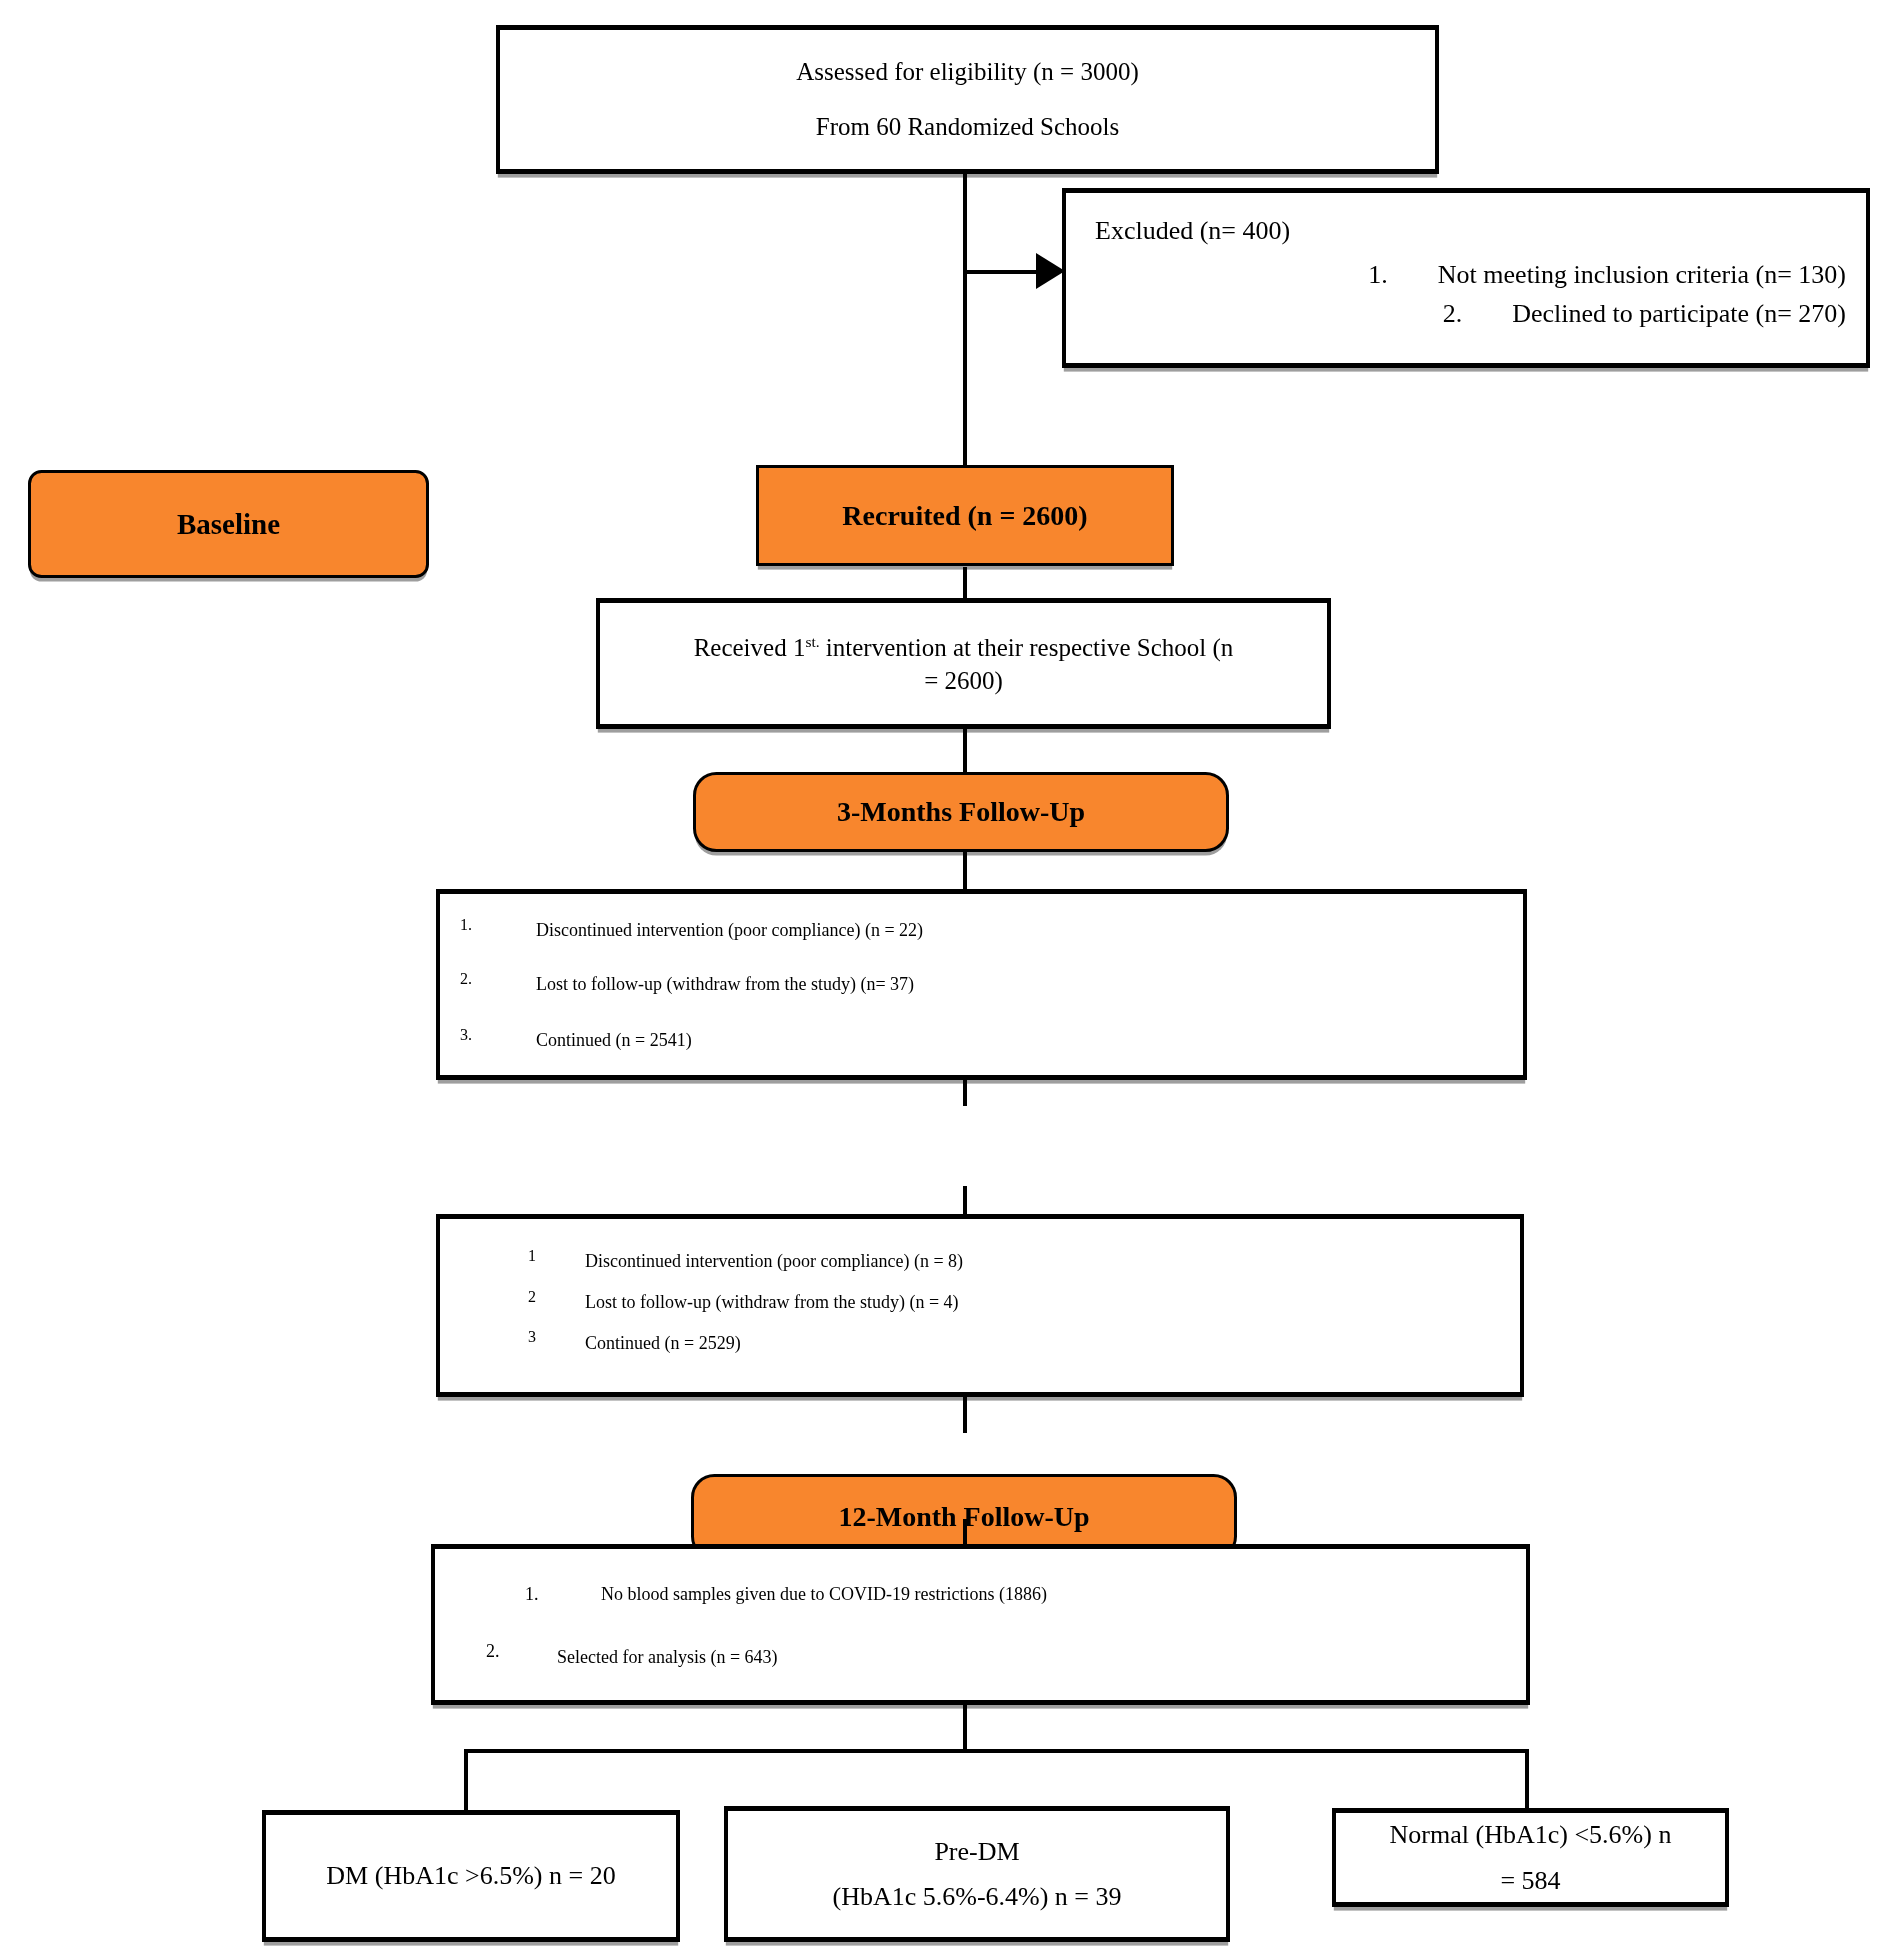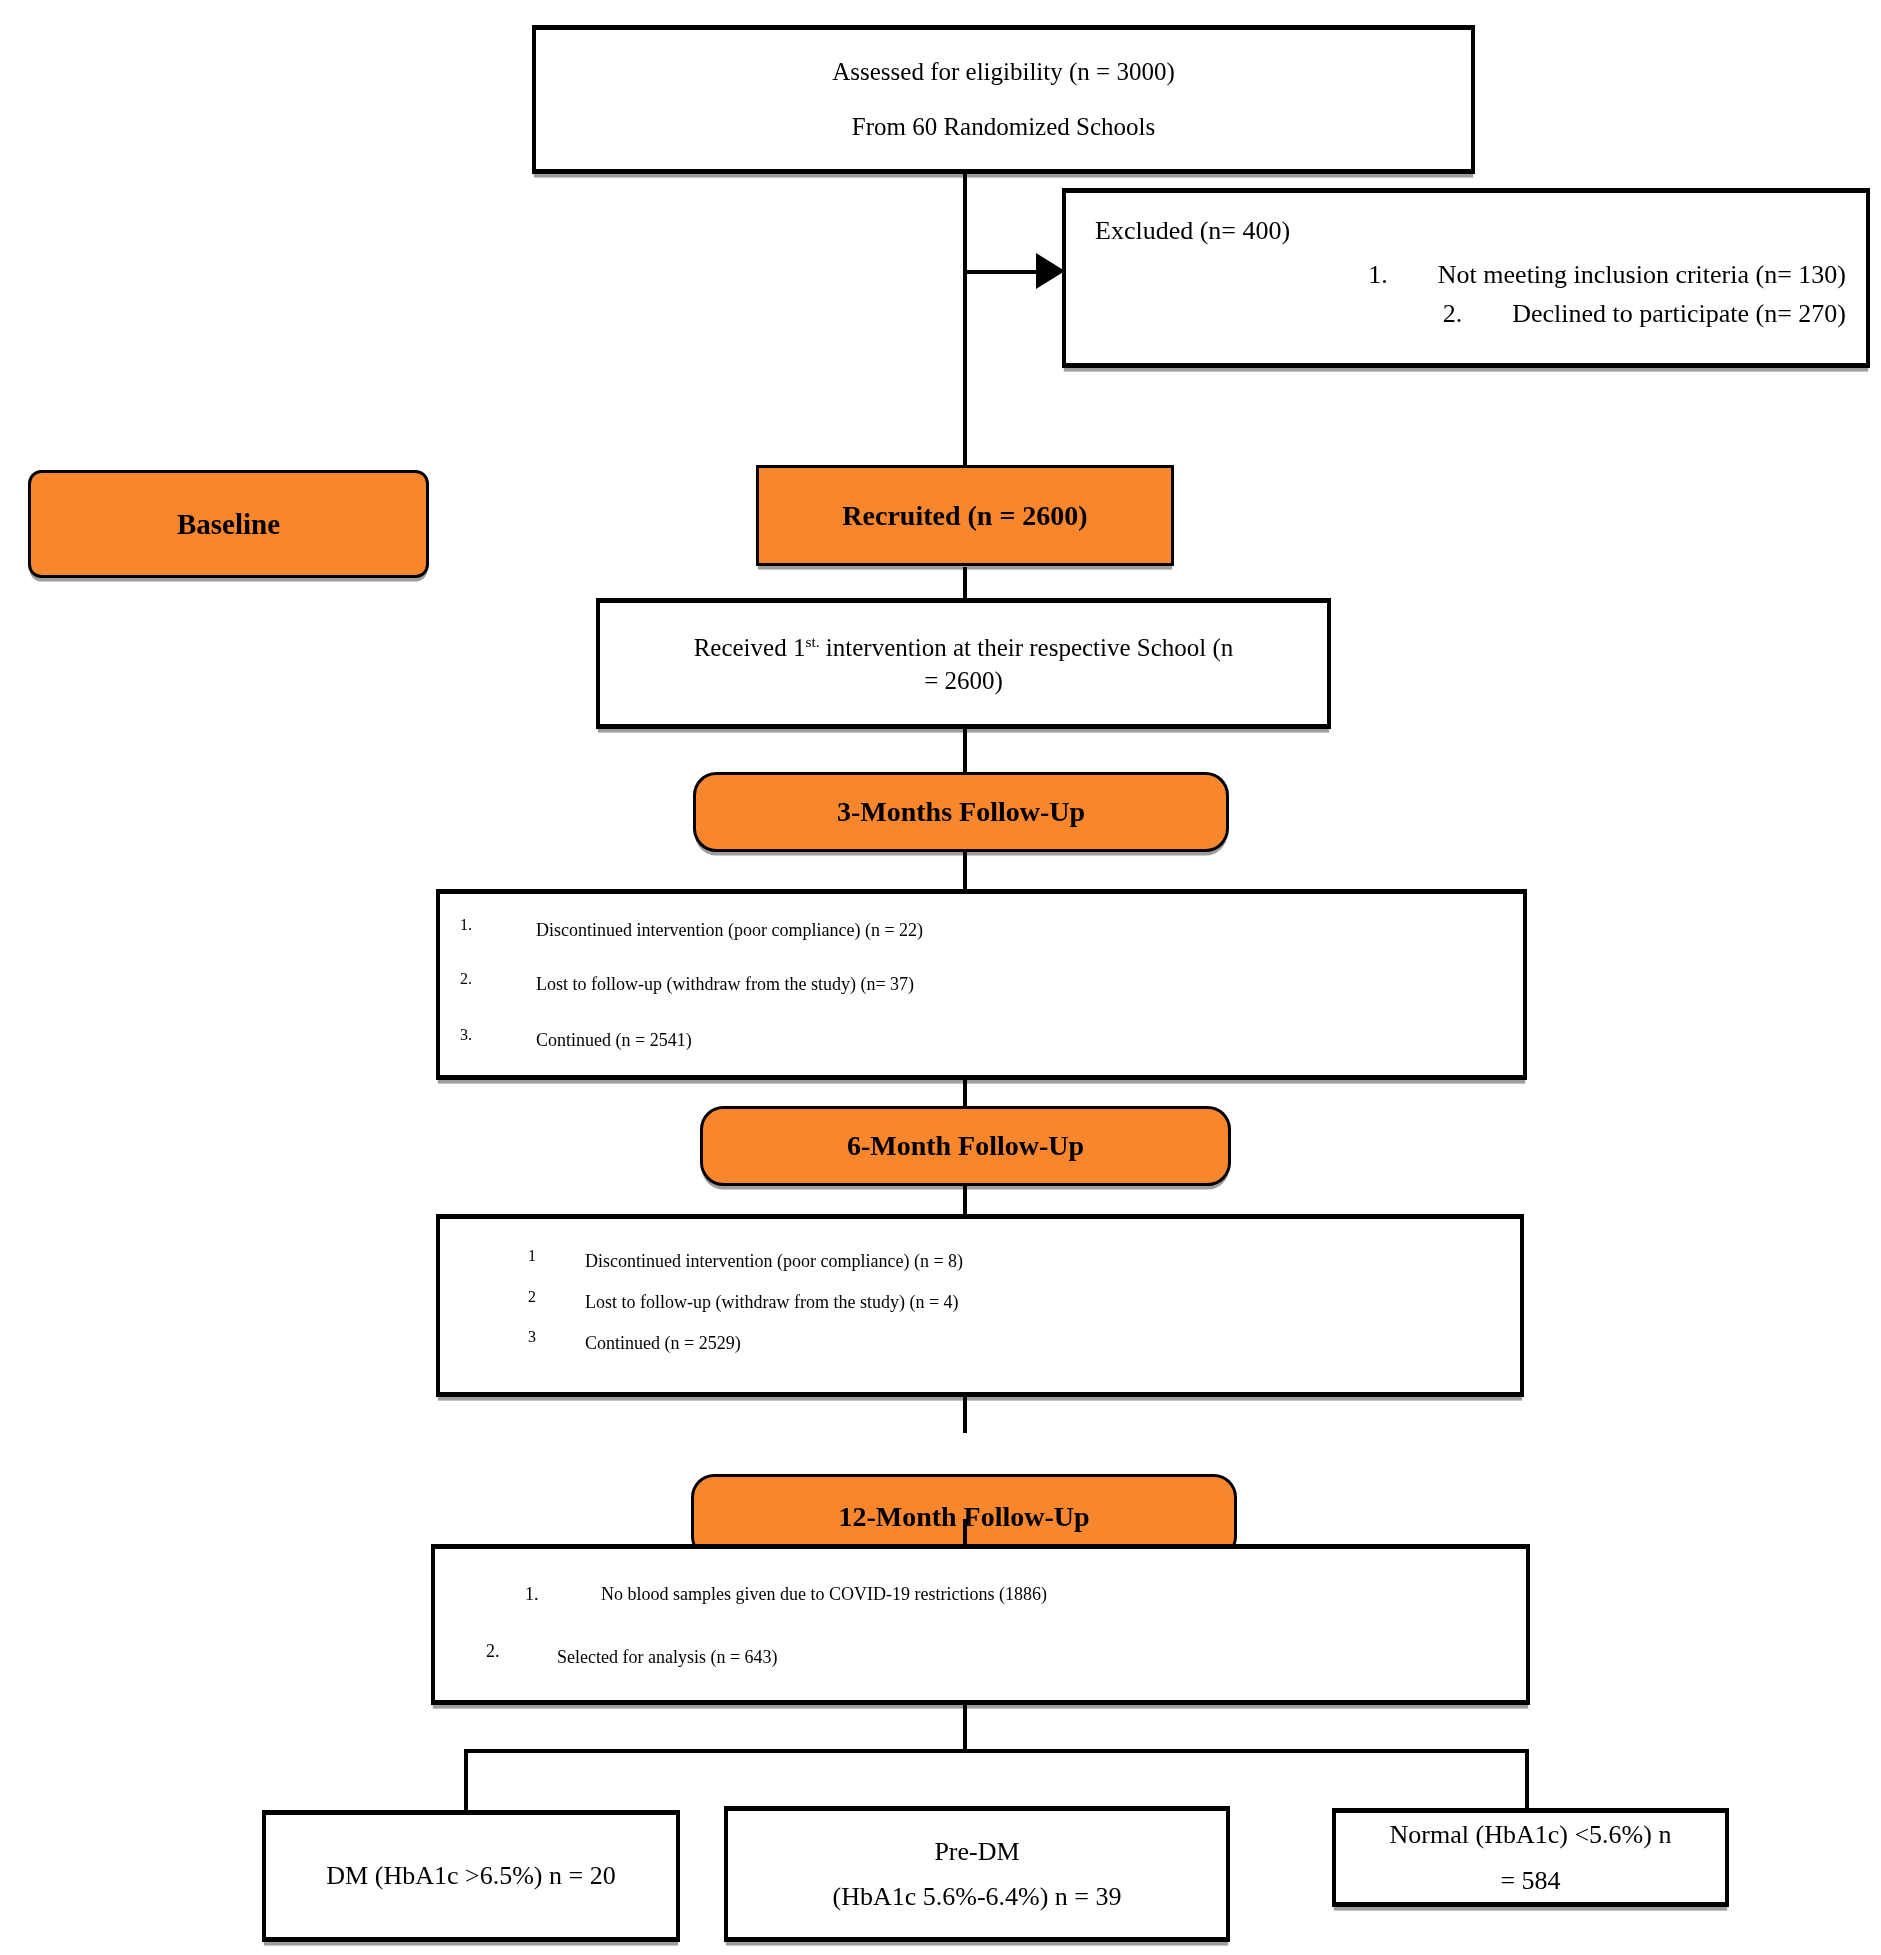--- a/index.html
+++ b/index.html
@@ -65,21 +65,21 @@
     text-align:center;font-size:25px;
   }
   .abs{position:absolute;white-space:nowrap;}
   .t56{font-size:18px;}
   .t58{font-size:26px;}
   .mini-marker{font-size:16px;}
   sup.st{font-size:0.62em;vertical-align:super;}
 
   
   #b-enrollment{left:43px;top:52px;width:396px;height:87px;}
-  #box-assessed{left:496px;top:25px;width:943px;height:149px;margin-left:36px;}
+  #box-assessed{left:496px;top:25px;width:943px;height:149px;}
   #v1{left:963px;top:174px;height:293px;}
   #excl-h{left:965px;top:270px;width:77px;}
   #excl-arrow{left:1036px;top:253px;}
   #box-excluded{left:1062px;top:188px;width:808px;height:180px;}
   .ex-title{left:29px;top:22.5px;}
   .ex-item-1{right:20px;top:67px;}
   .ex-item-2{right:20px;top:106px;}
   .ex-gap{display:inline-block;width:50px;}
 
   #b-baseline{left:28px;top:470px;width:401px;height:108px;}
@@ -176,23 +176,20 @@
   <div class="wbox" id="box-f3">
     <div class="abs mini-marker" id="f3-m1">1.</div>
     <div class="abs t56" id="f3-t1">Discontinued intervention (poor compliance) (n = 22)</div>
     <div class="abs mini-marker" id="f3-m2">2.</div>
     <div class="abs t56" id="f3-t2">Lost to follow-up (withdraw from the study) (n= 37)</div>
     <div class="abs mini-marker" id="f3-m3">3.</div>
     <div class="abs t56" id="f3-t3">Continued (n = 2541)</div>
   </div>
   <div class="vline" id="v5"></div>
 
-  <div class="badge-round" id="b-f6">
-    <span>6-Month Follow-Up</span>
-  </div>
   <div class="vline" id="v6"></div>
   <div class="wbox" id="box-f6">
     <div class="abs mini-marker" id="f6-m1">1</div>
     <div class="abs t56" id="f6-t1">Discontinued intervention (poor compliance) (n = 8)</div>
     <div class="abs mini-marker" id="f6-m2">2</div>
     <div class="abs t56" id="f6-t2">Lost to follow-up (withdraw from the study) (n = 4)</div>
     <div class="abs mini-marker" id="f6-m3">3</div>
     <div class="abs t56" id="f6-t3">Continued (n = 2529)</div>
   </div>
   <div class="vline" id="v7"></div>

